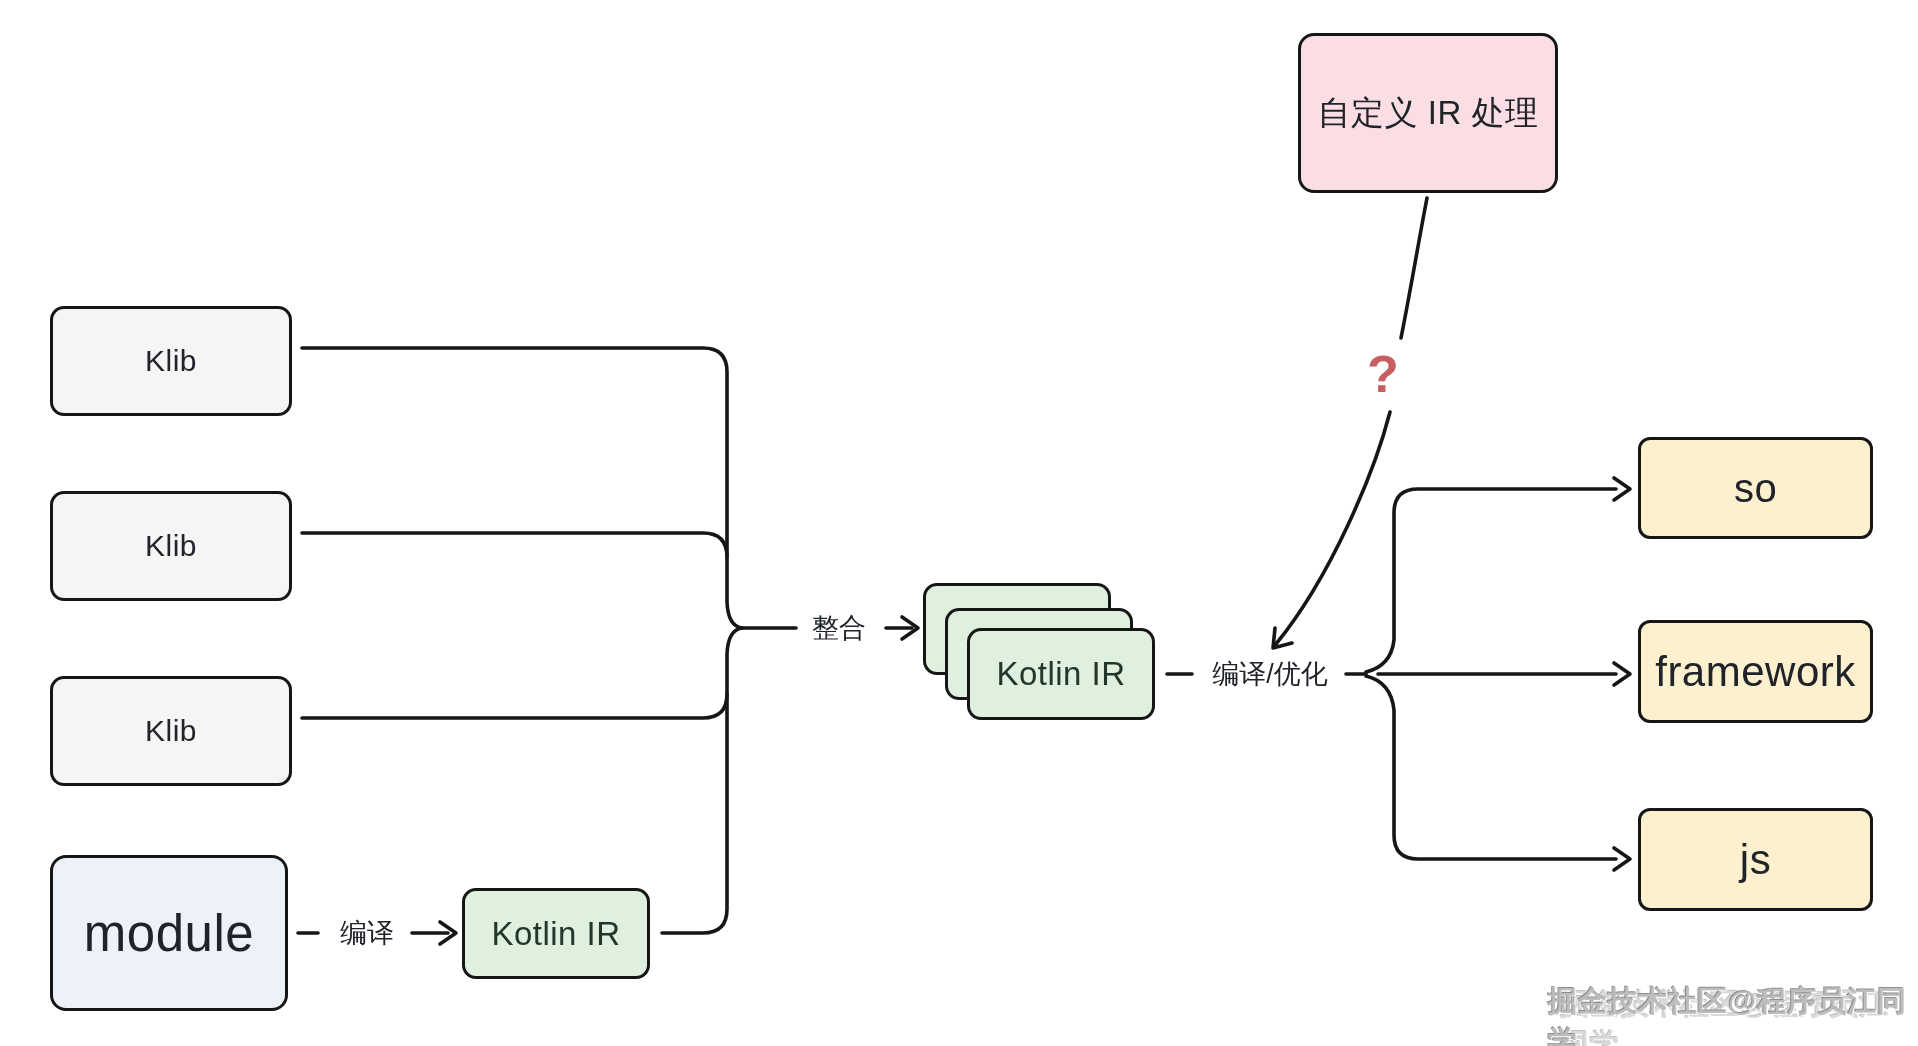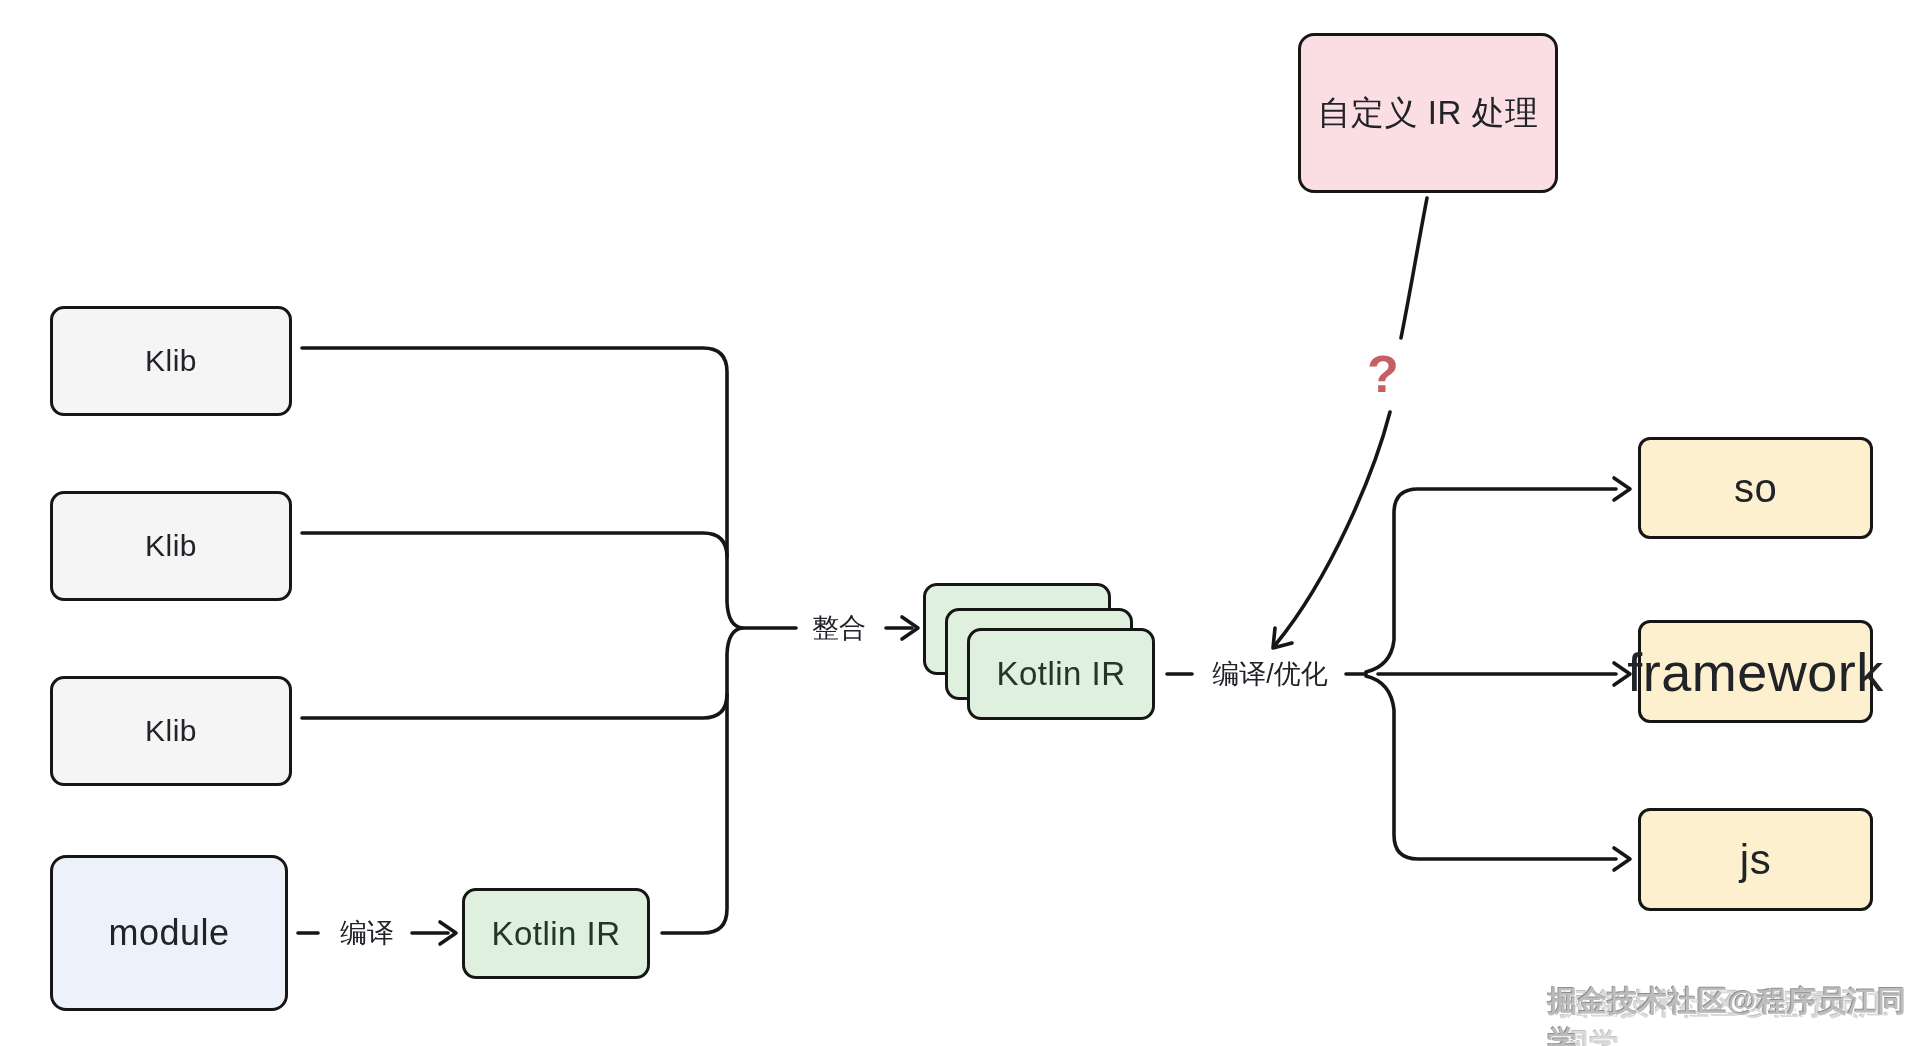--- a/index.html
+++ b/index.html
@@ -14,30 +14,30 @@
   }
   .edges{position:absolute;left:0;top:0;width:1918px;height:1046px;}
   .edges path,.edges polyline{fill:none;stroke:var(--line);stroke-width:3.6;stroke-linecap:round;stroke-linejoin:round;}
   .node{
     position:absolute;display:flex;align-items:center;justify-content:center;
     border:3.6px solid var(--line);border-radius:14px;background:var(--klib-fill);
     font-weight:400;font-size:30px;letter-spacing:.5px;box-sizing:border-box;
   }
   .klib{left:50px;width:242px;height:110px;margin-top:13px;}
   .klib1{top:293px}.klib2{top:478px}.klib3{top:663px}
-  .module{left:50px;top:855px;width:238px;height:156px;background:var(--module-fill);font-size:36px;border-radius:16px;}
+  .module{left:50px;top:855px;width:238px;height:156px;background:var(--module-fill);font-size:51px;border-radius:16px;}
   .ir{background:var(--ir-fill);color:var(--ir-text);font-weight:400;font-size:33px;letter-spacing:.5px;}
   .ir-single{left:462px;top:888px;width:188px;height:91px;}
   .stack-back{left:923px;top:583px;width:188px;height:92px;}
   .stack-mid{left:945px;top:608px;width:188px;height:92px;}
   .stack-front{left:967px;top:628px;width:188px;height:92px;}
   .custom{left:1298px;top:33px;width:260px;height:160px;background:var(--custom-fill);font-size:33px;border-radius:16px;}
   .out{left:1638px;width:235px;background:var(--output-fill);border-radius:12px;font-size:40px;text-align:right;}
   .so{top:437px;height:102px;}
-  .framework{top:620px;height:103px;font-size:54px;}
+  .framework{top:620px;height:103px;font-size:42px;}
   .jsbox{top:808px;height:103px;font-size:42px;}
   .edge-label{
     position:absolute;display:flex;align-items:center;justify-content:center;
     font-size:27px;color:var(--text-color);white-space:nowrap;
   }
   .lbl-merge{left:796px;top:608px;width:86px;height:40px;}
   .lbl-compile{left:325px;top:913px;width:84px;height:40px;}
   .lbl-opt{left:1190px;top:654px;width:160px;height:40px;}
   .question{
     position:absolute;left:1356px;top:342px;width:54px;height:64px;

